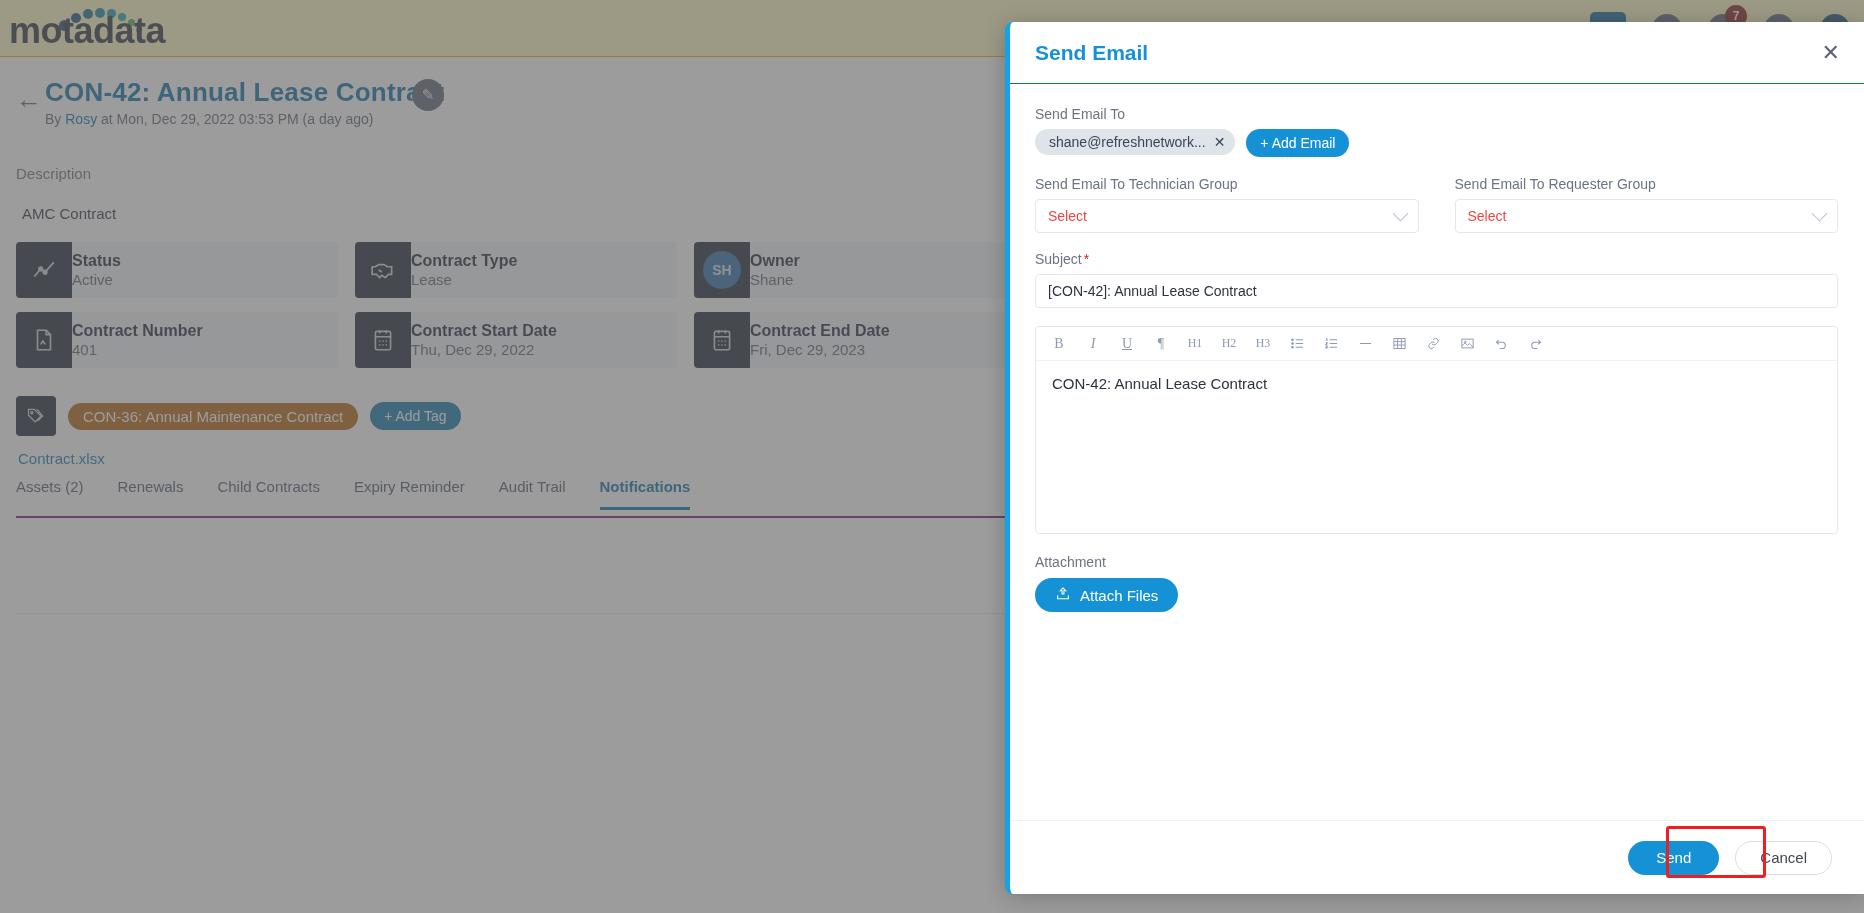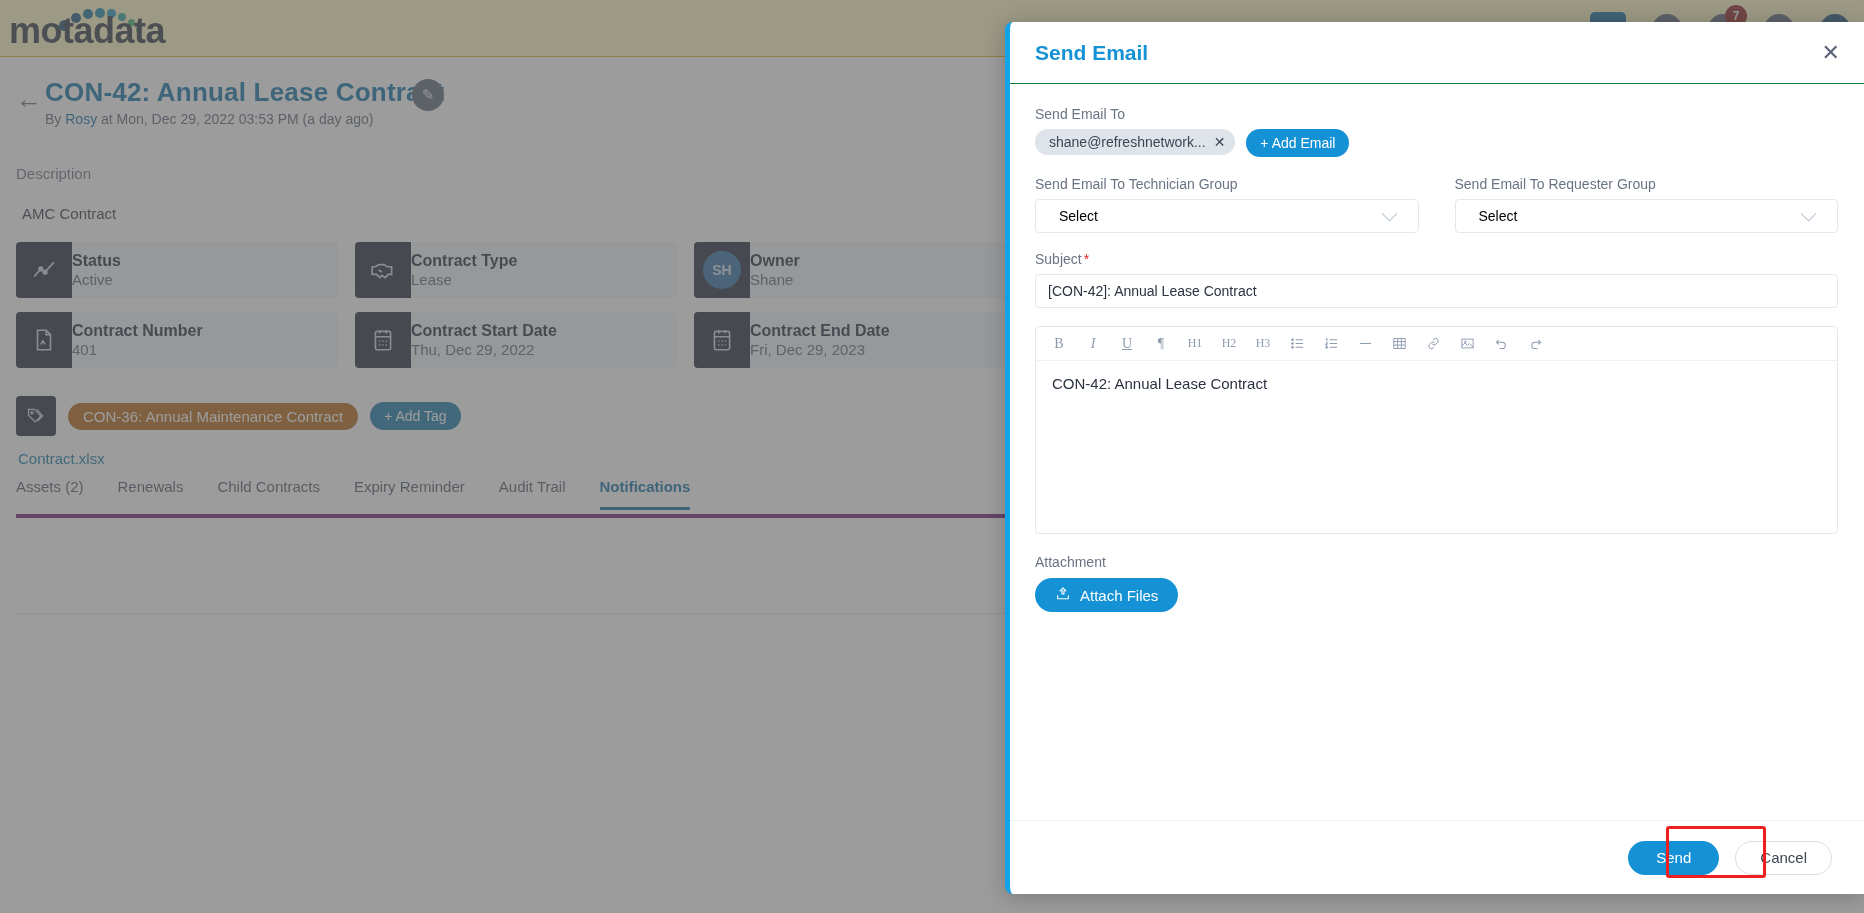--- a/index.html
+++ b/index.html
@@ -88,21 +88,21 @@
     padding: 5px 15px; font-size: 15px;
   }
   .add-tag {
     background: #127aa8; color: #ffffff; border: none; border-radius: 14px;
     padding: 6px 14px; font-size: 14px; font-family: inherit;
   }
   .file-link { position: absolute; left: 18px; top: 450px; font-size: 15px; color: #127aa8; }
 
   .tabs {
     position: absolute; left: 16px; top: 478px; width: 1832px; height: 40px;
-    display: flex; align-items: flex-start; gap: 34px; border-bottom: 4px solid #701a75;
+    display: flex; align-items: flex-start; gap: 34px; border-bottom: 2px solid #701a75;
   }
   .tab { font-size: 15px; color: #4d5869; padding-bottom: 12px; }
   .tab.active { color: #0b6ea8; font-weight: 600; border-bottom: 3px solid #0b6ea8; }
   .content-divider { position: absolute; left: 16px; top: 613px; width: 1832px; height: 1px; background: #e3e6ea; }
 
   
   .dim { position: absolute; inset: 0; background: rgba(96,96,96,0.62); }
 
   
   .modal {
@@ -132,21 +132,21 @@
   .add-email {
     background: #1592d6; color: #fff; border: none; border-radius: 14px;
     padding: 6px 14px; font-size: 14px; font-family: inherit;
   }
 
   .two-col { display: flex; gap: 36px; margin-bottom: 18px; }
   .col { flex: 1; }
   .select-box {
     height: 34px; border: 1px solid #e2e8f0; border-radius: 4px; background: #fff;
     display: flex; align-items: center; justify-content: space-between;
-    padding: 0 23px; font-size: 14px; color: #000000;
+    padding: 0 12px; font-size: 14px; color: #ef4444;
   }
   .chev { width: 11px; height: 11px; border-right: 1.6px solid #b8c2d0; border-bottom: 1.6px solid #b8c2d0; transform: rotate(45deg) translate(-2px,-2px); }
 
   .text-input {
     width: 100%; height: 34px; border: 1px solid #e2e8f0; border-radius: 4px;
     padding: 0 12px; font-size: 14px; color: #2b3340; font-family: inherit; background: #fff;
   }
   .subject-block { margin-bottom: 18px; }
 
   .editor { border: 1px solid #e2e8f0; border-radius: 4px; overflow: hidden; }

